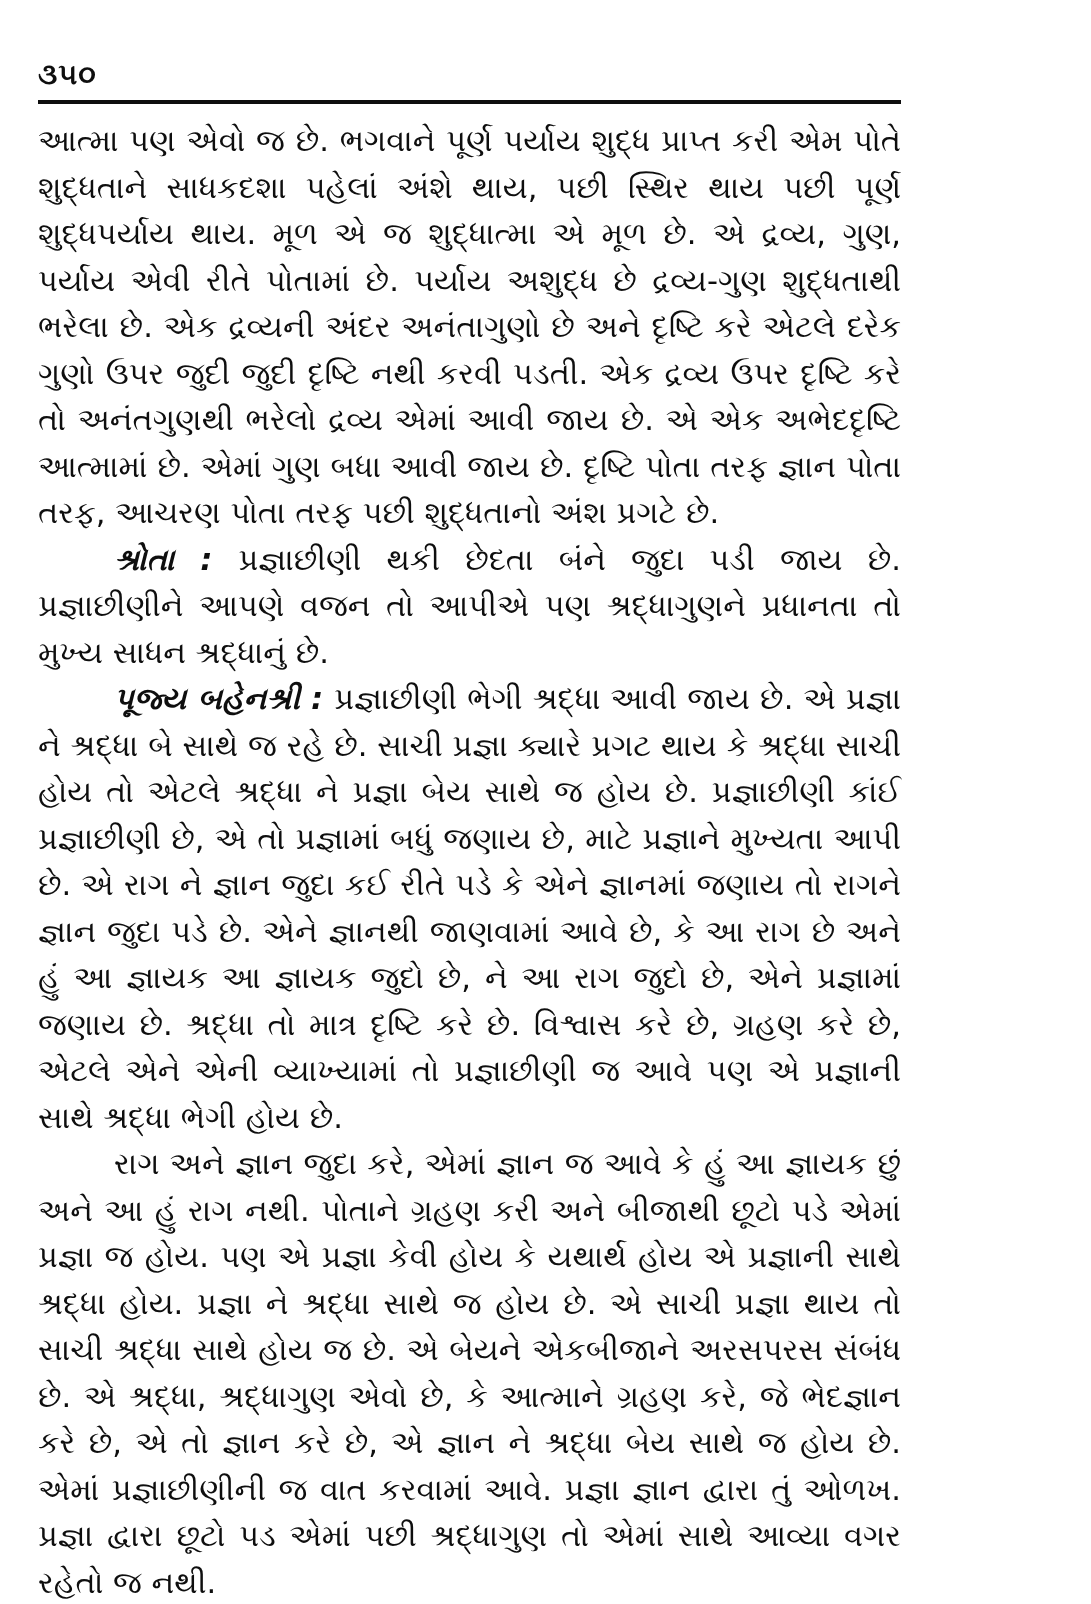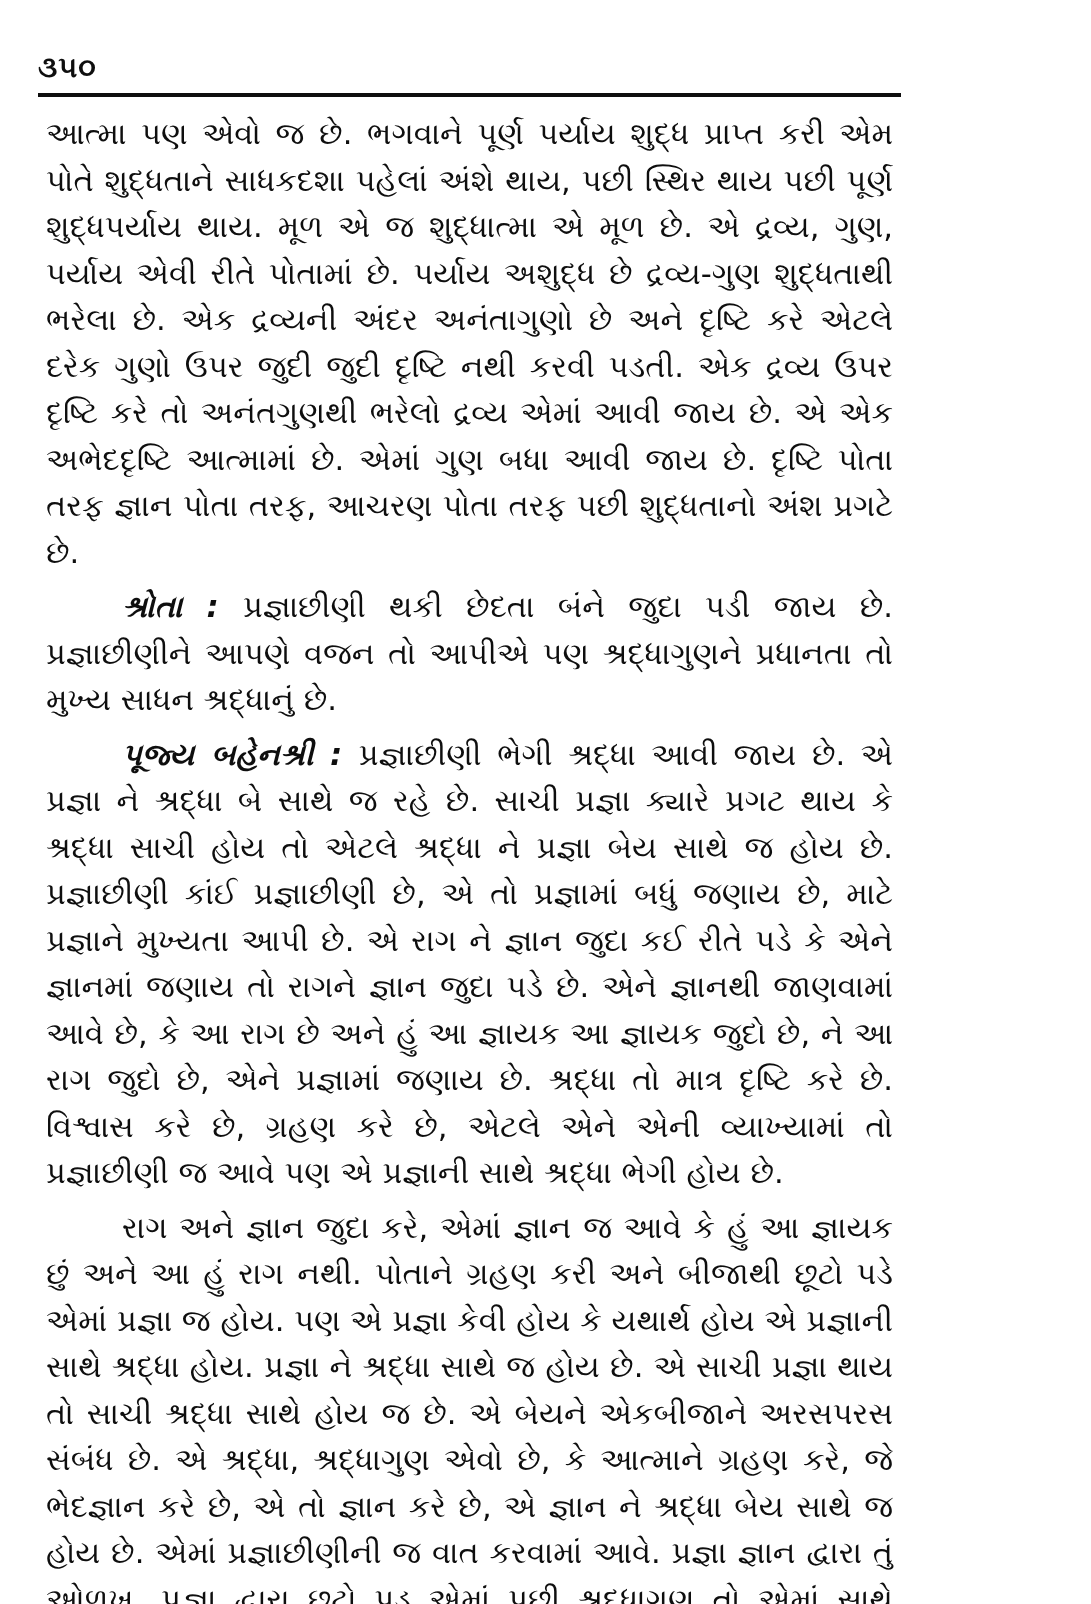--- a/index.html
+++ b/index.html
@@ -16,40 +16,41 @@
     font-family: "DejaVu Sans", sans-serif;
     box-sizing: border-box;
     padding: 50px 190px 0 38px;
     overflow: hidden;
   }
   .page-header {
     display: flex;
     justify-content: space-between;
     align-items: flex-end;
     font-weight: bold;
+    margin-top: 7px;
   }
   .page-number {
     font-size: 29px;
     letter-spacing: 1px;
   }
   .page-title {
     font-size: 31px;
   }
   .header-rule {
     border: none;
     border-top: 4px solid #0e0e0e;
     margin: 8px 0 14px 0;
   }
   .body-text {
     font-size: 30.5px;
     line-height: 46.5px;
     text-align: justify;
   }
   .para {
-    margin: 8px;
+    margin: 0;
   }
   .para.indent {
     text-indent: 76px;
   }
   .speaker {
     font-weight: bold;
     font-style: italic;
   }
   .speaker:not(:empty)::after {
     content: " ";

